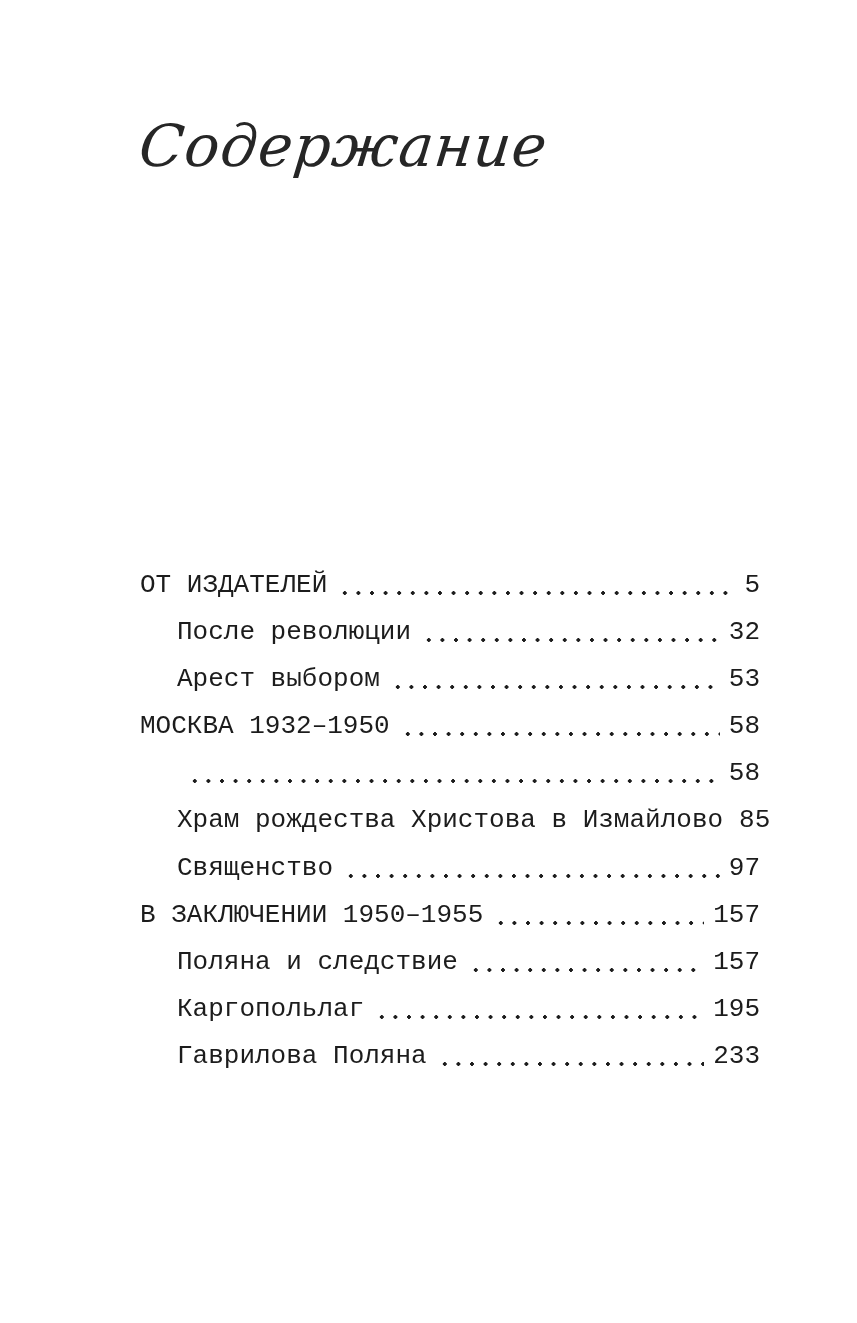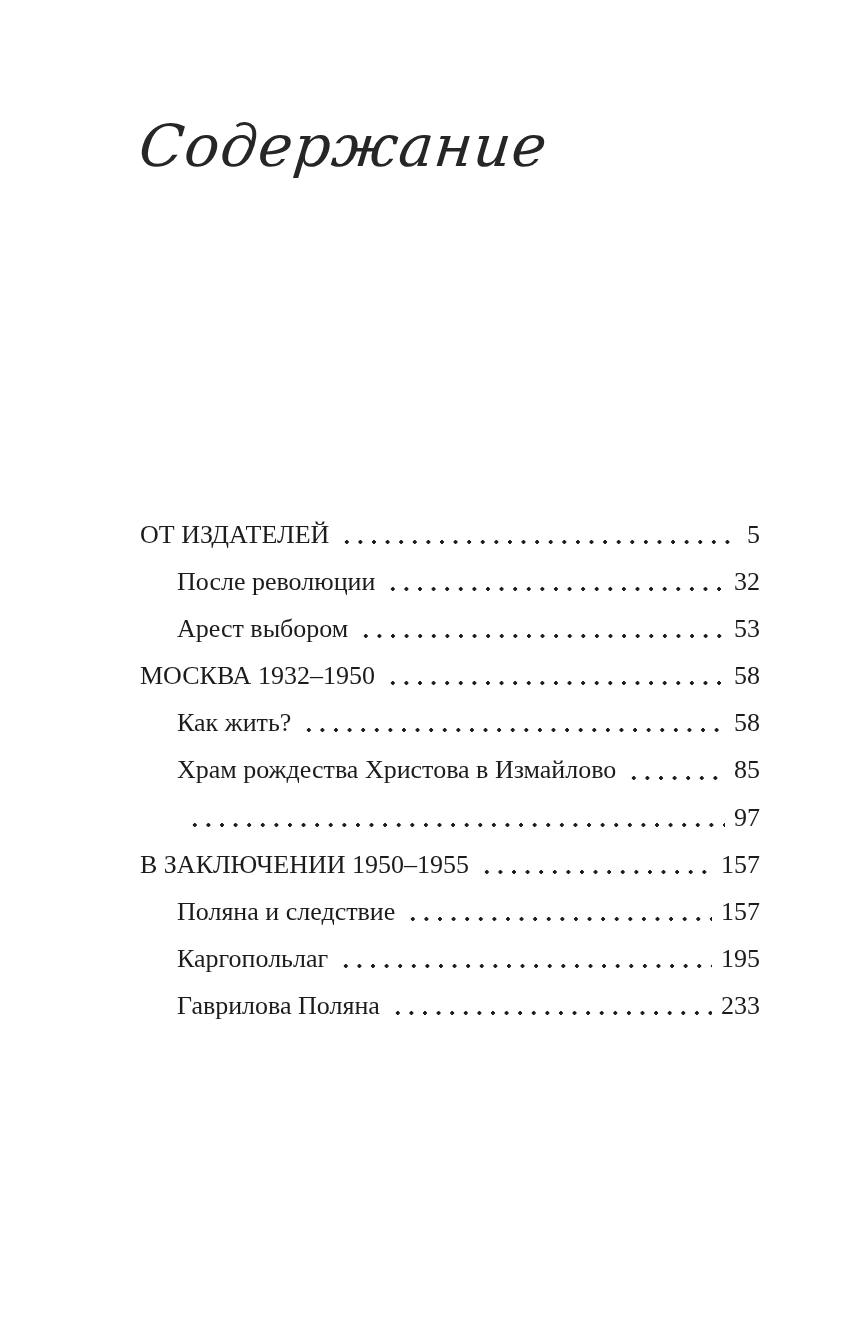--- a/index.html
+++ b/index.html
@@ -27,21 +27,22 @@
     letter-spacing: 1px;
     transform: skewX(-6deg);
     transform-origin: left bottom;
     color: #262626;
     white-space: nowrap;
   }
   .toc {
     position: absolute;
     left: 140px;
     right: 97px;
-    top: 511px;
+    top: 562px;
+    font-family: Liberation Mono, monospace;
   }
   .toc-row {
     display: flex;
     align-items: baseline;
     height: 47.1px;
     line-height: 47.1px;
     font-size: 26px;
     white-space: nowrap;
     font-variant-numeric: oldstyle-nums;
   }
@@ -92,34 +93,34 @@
     <span class="toc-page">53</span>
   </div>
 
   <div class="toc-row">
     <span class="toc-label">МОСКВА 1932–1950</span>
     <span class="toc-leader"></span>
     <span class="toc-page">58</span>
   </div>
 
   <div class="toc-row indent">
-    <span class="toc-label">Как жить?</span>
     <span class="toc-leader"></span>
     <span class="toc-page">58</span>
   </div>
 
 
 
   <div class="toc-row indent">
     <span class="toc-label">Храм рождества Христова в Измайлово</span>
     <span class="toc-leader"></span>
     <span class="toc-page">85</span>
   </div>
 
   <div class="toc-row indent">
+    <span class="toc-label">Священство</span>
     <span class="toc-leader"></span>
     <span class="toc-page">97</span>
   </div>
 
   <div class="toc-row">
     <span class="toc-label">В ЗАКЛЮЧЕНИИ 1950–1955</span>
     <span class="toc-leader"></span>
     <span class="toc-page">157</span>
   </div>
 

